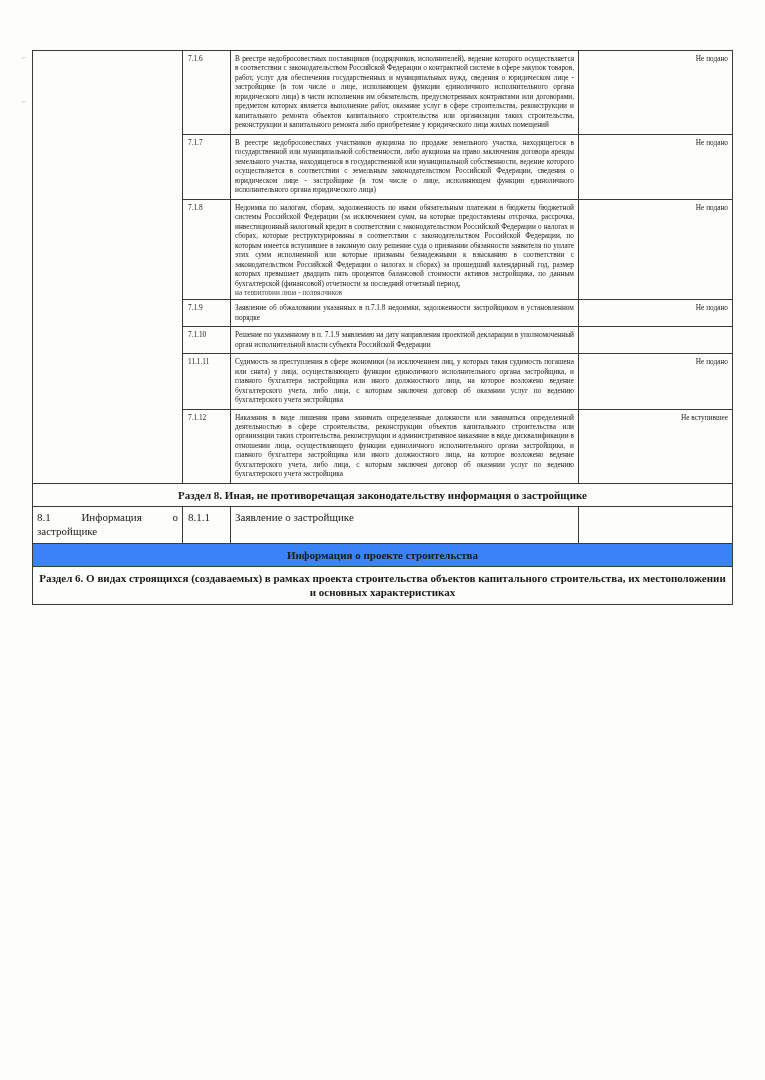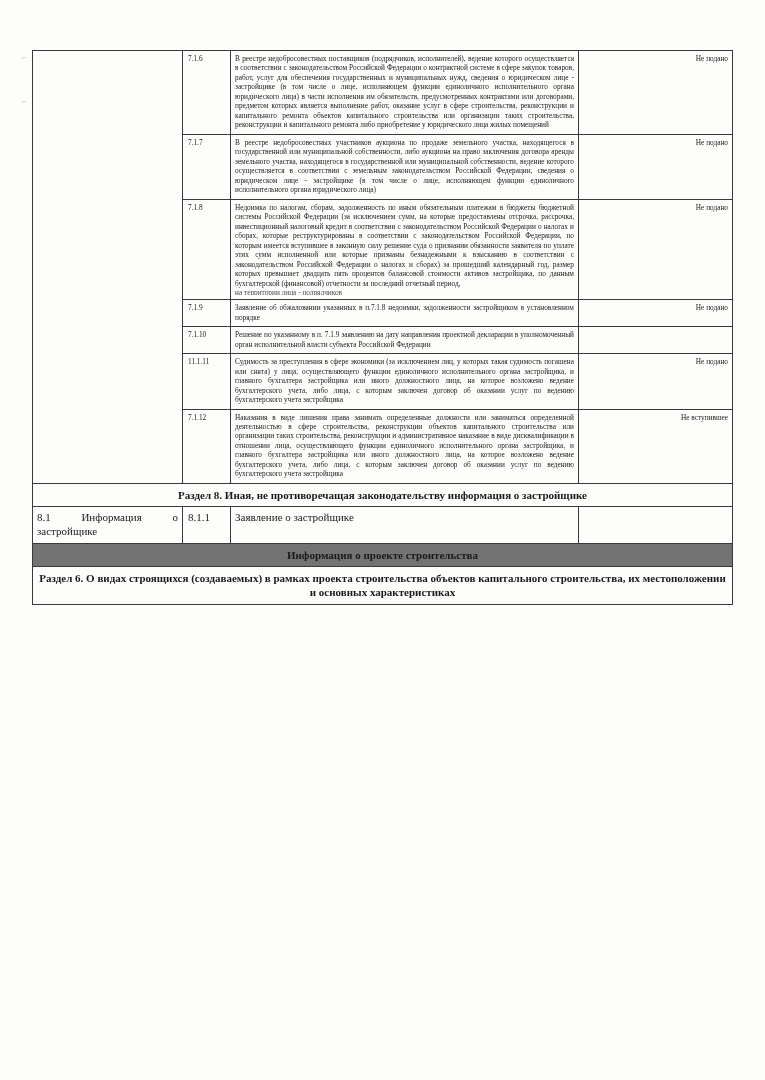--- a/index.html
+++ b/index.html
@@ -80,21 +80,21 @@
     border-top: 1px solid #3a3a3a;
   }
   tr.section-row td {
     text-align: center;
     font-weight: bold;
     font-size: 11px;
     padding: 4px 6px;
     line-height: 1.3;
   }
   tr.section-row.shaded td {
-    background: #737373;
+    background: #3b82f6;
   }
   tr.info-row td {
     font-size: 11px;
     margin-top: 8px;
   }
   tr.info-row td.col-left {
     font-weight: normal;
   }
   .clipped {
     position: relative;

